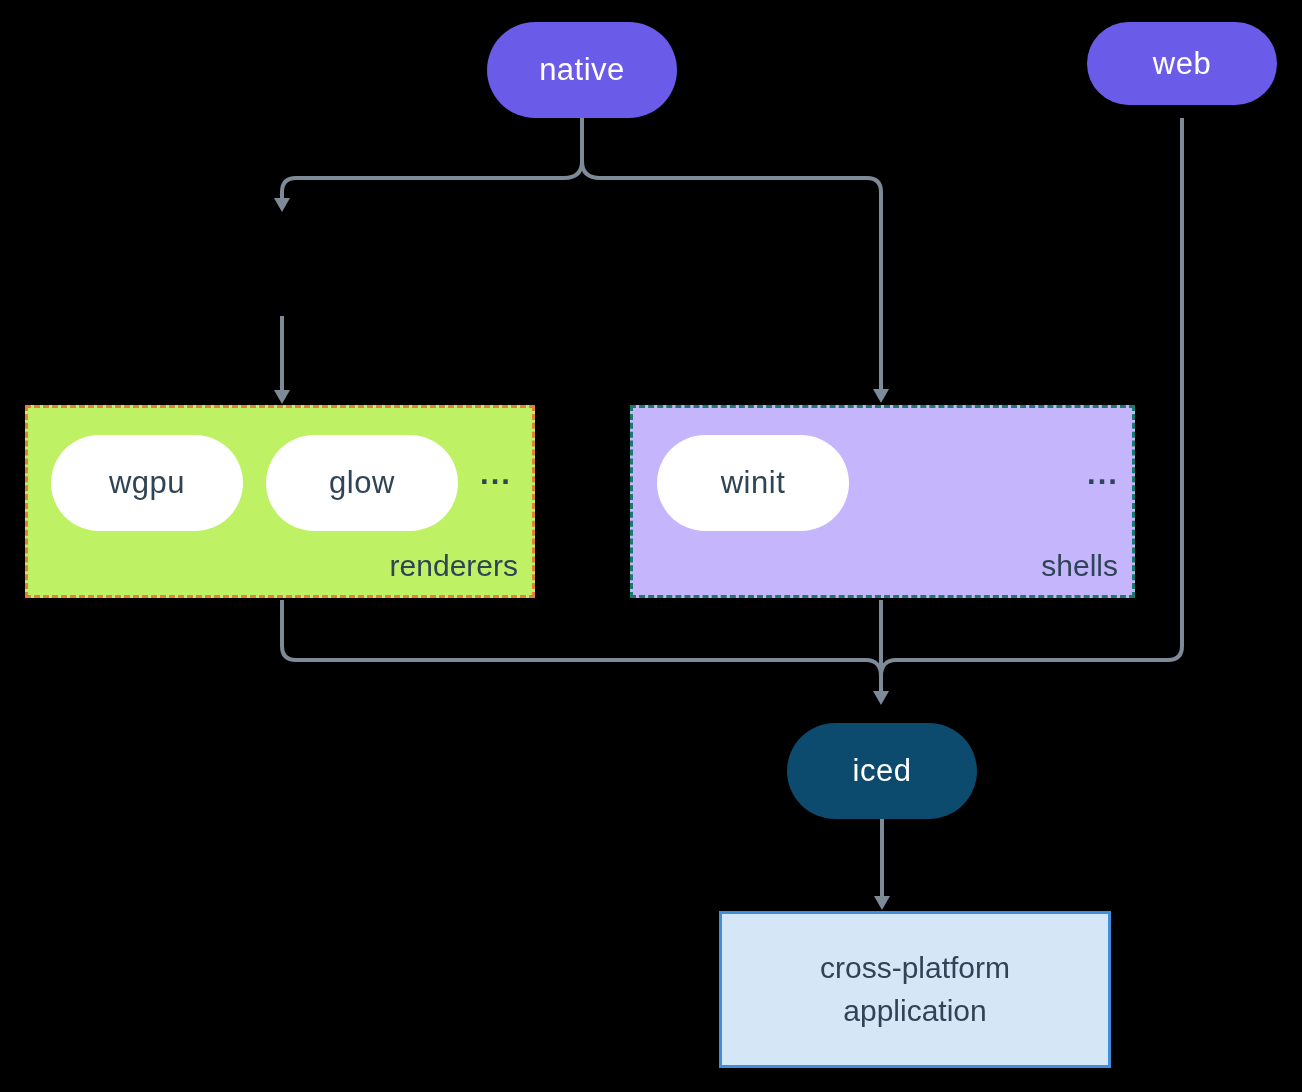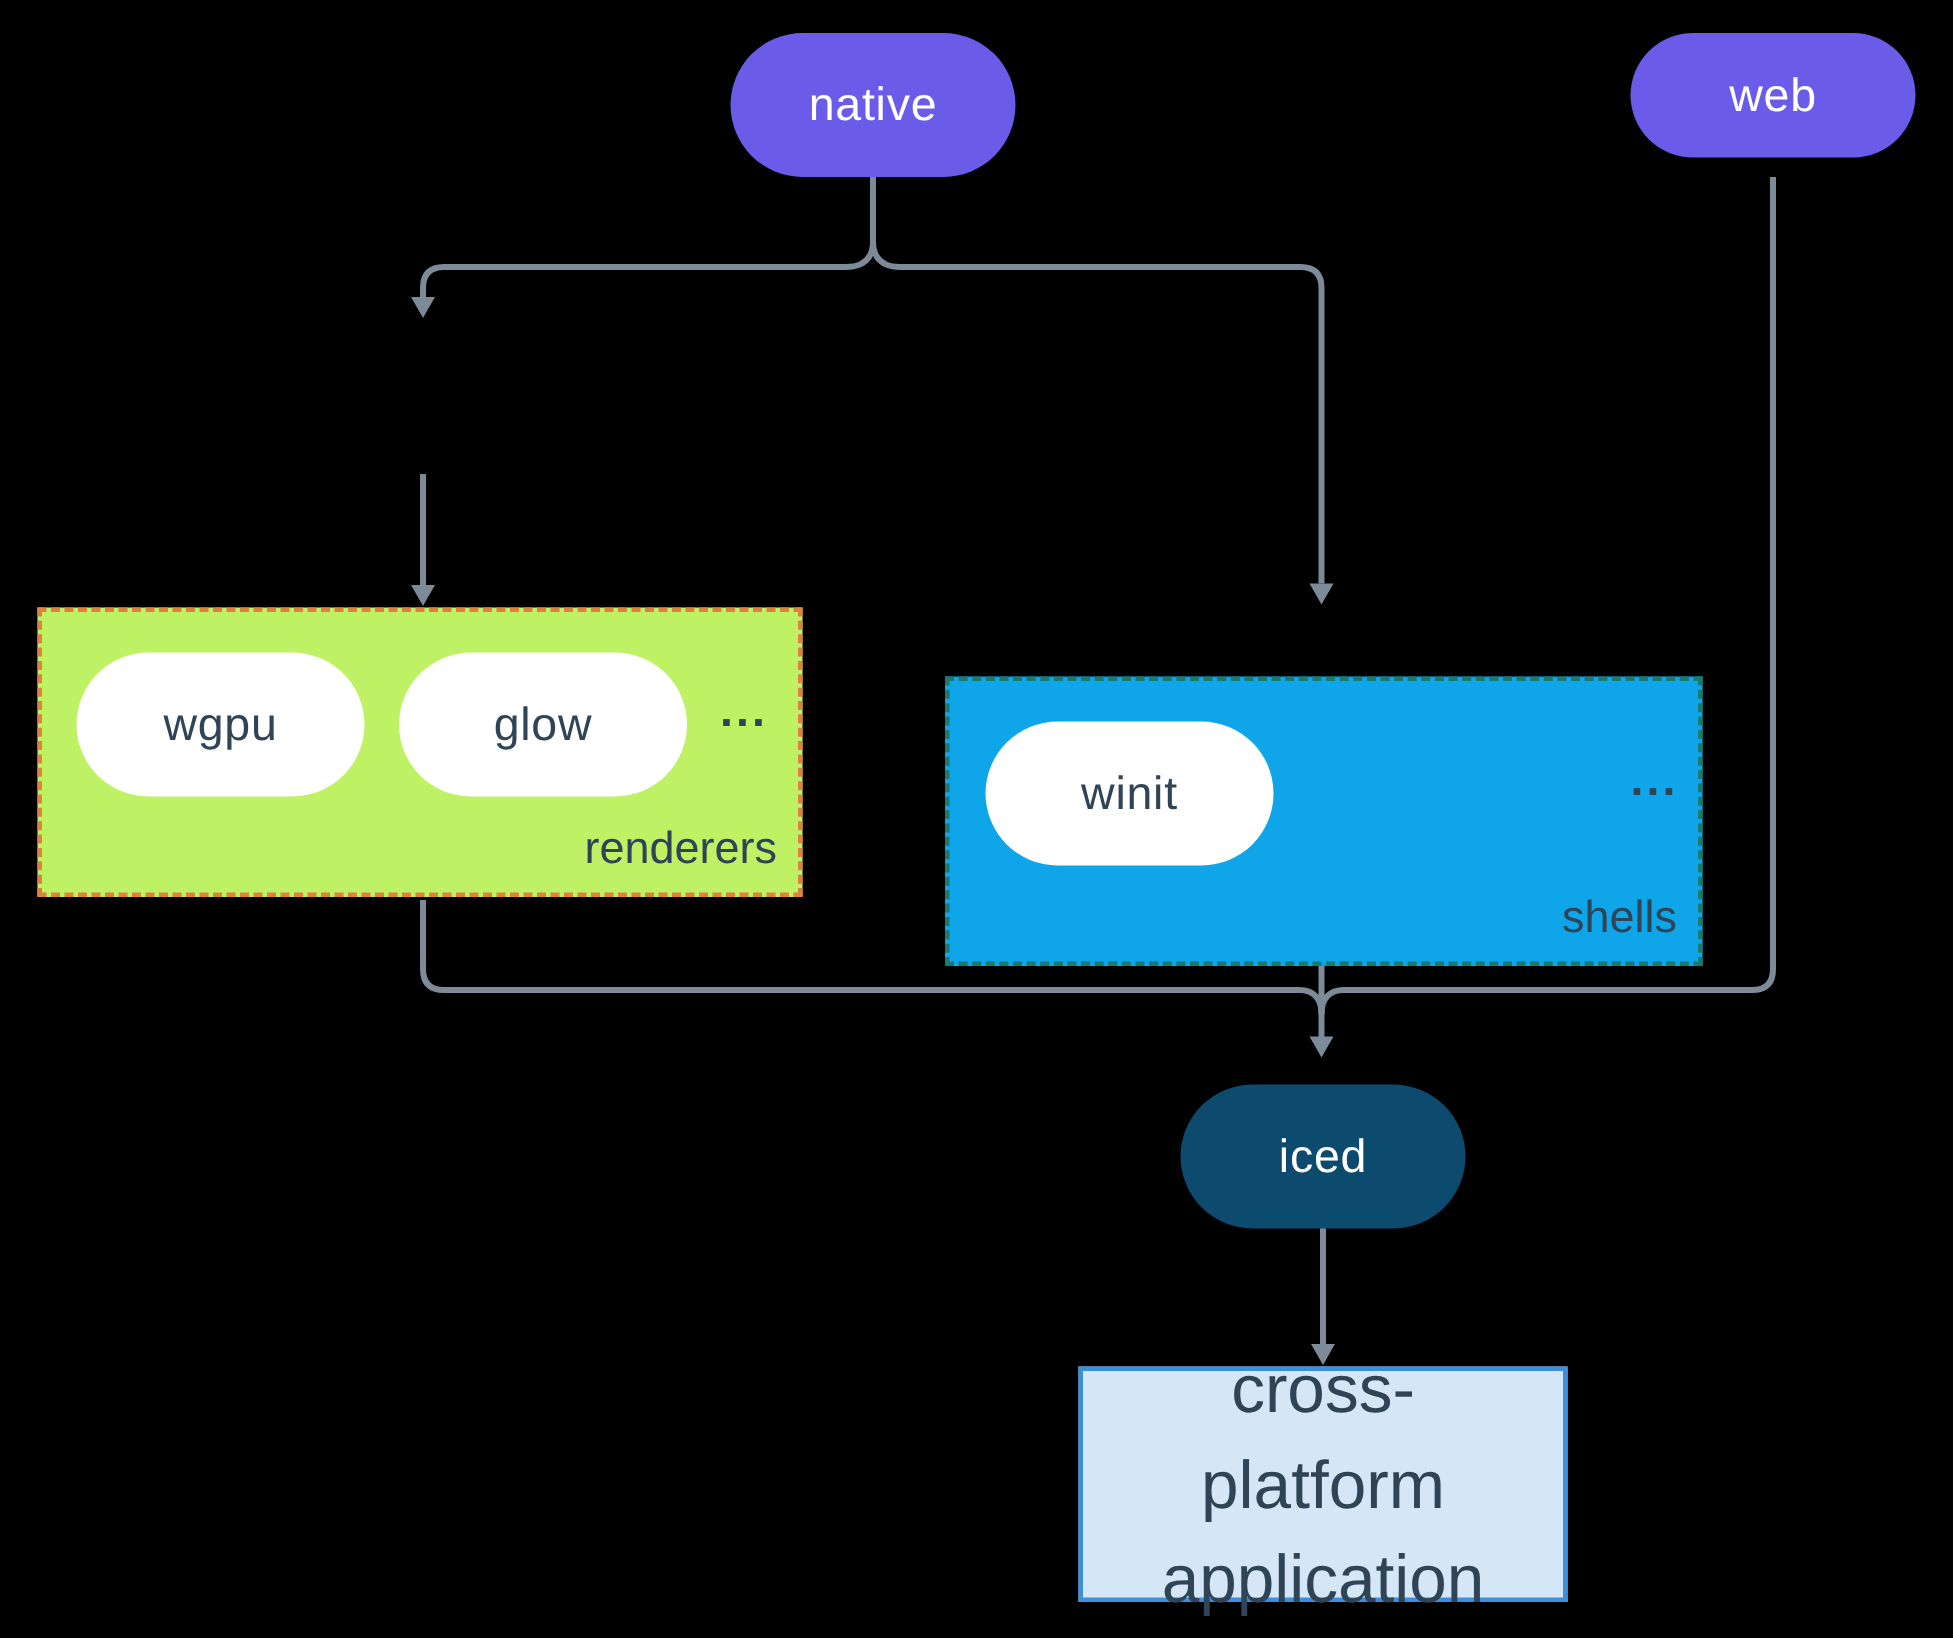--- a/index.html
+++ b/index.html
@@ -40,23 +40,22 @@
   }
   .group-box {
     position: absolute;
     box-sizing: border-box;
   }
   .group-renderers {
     background: #bef264;
     border: 3px dashed #E0813C;
   }
   .group-shells {
-    background: #0ea5e9;
+    background: #c4b5fd;
     border: 3px dashed #1A7A6D;
-    margin-top: 46px;
   }
   .group-label {
     position: absolute;
     right: 14px;
     bottom: 12px;
     font-size: 30px;
     color: #2F4456;
   }
   .ellipsis {
     position: absolute;
@@ -65,31 +64,31 @@
     text-align: center;
     font-size: 31px;
     font-weight: bold;
     letter-spacing: 2px;
     color: #2F4456;
   }
   .app-box {
     position: absolute;
     left: 719px;
     top: 911px;
-    width: 326px;
+    width: 392px;
     height: 157px;
     box-sizing: border-box;
     background: #D5E6F7;
     border: 3px solid #3E8EDB;
     display: flex;
     align-items: center;
     justify-content: center;
     text-align: center;
     color: #2F4456;
-    font-size: 45px;
+    font-size: 30px;
     line-height: 1.42;
     padding: 0 30px;
   }
 </style>
 </head>
 <body>
 
 <div id="canvas">
 
   <svg id="edges" viewBox="0 0 1302 1092" xmlns="http://www.w3.org/2000/svg">

